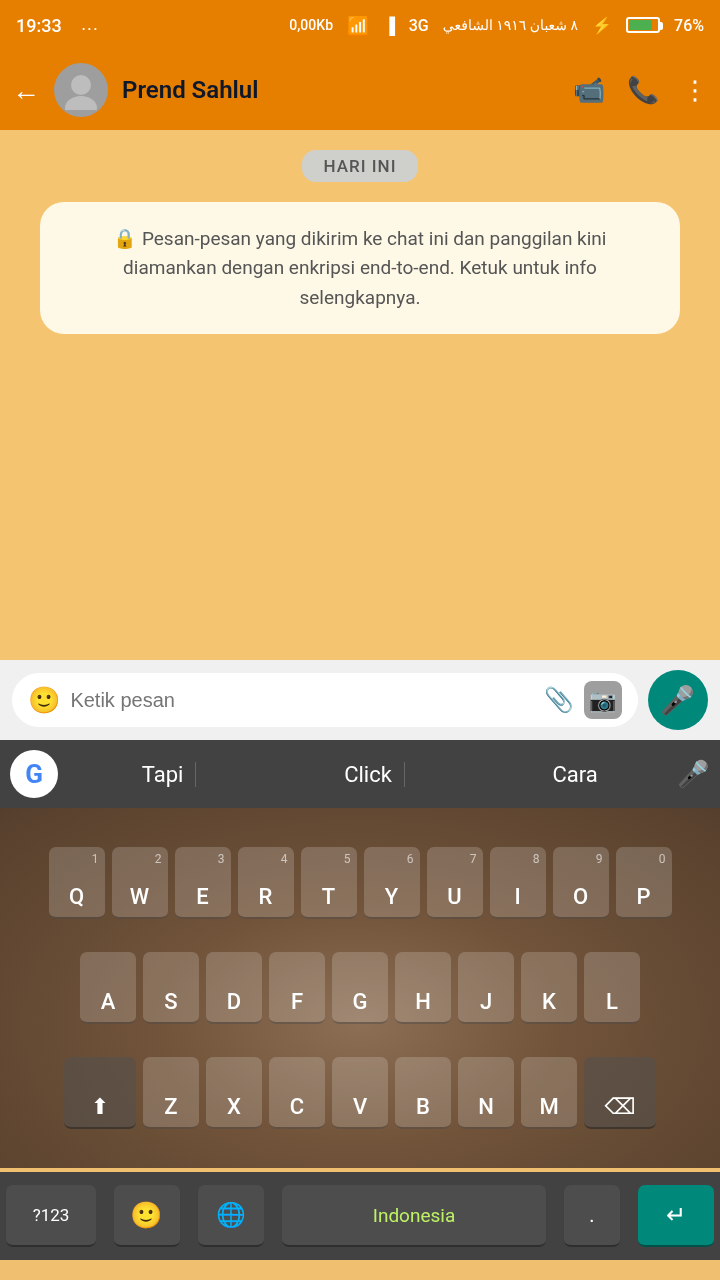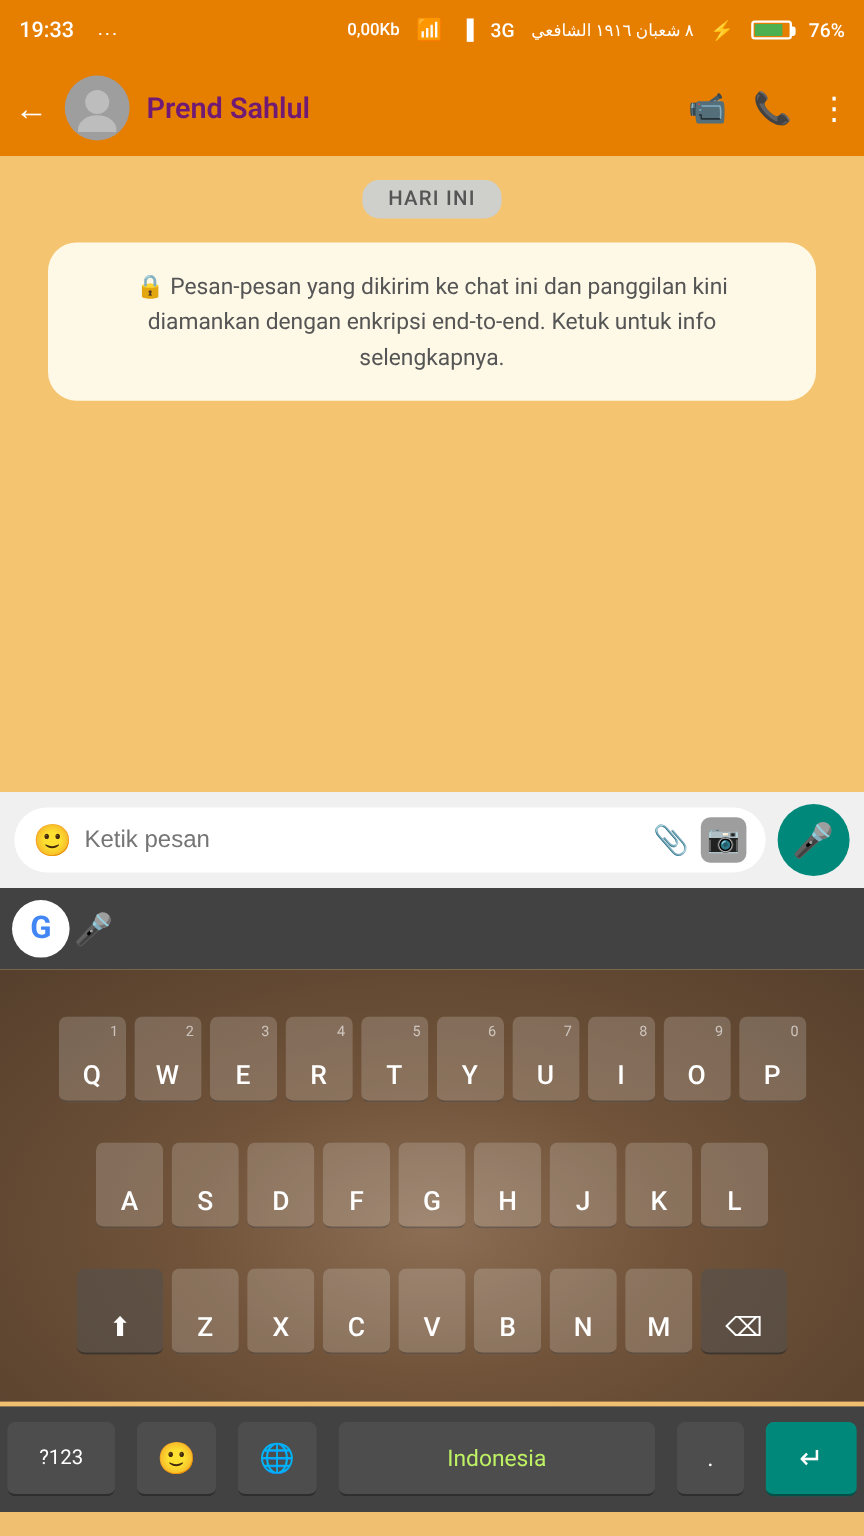--- a/index.html
+++ b/index.html
@@ -73,21 +73,21 @@
       border-radius: 50%;
       background: #9e9e9e;
       display: flex; align-items: center; justify-content: center;
       overflow: hidden;
     }
     .avatar svg { width: 40px; height: 40px; fill: #bdbdbd; }
     .contact-name {
       flex: 1;
       font-size: 24px;
       font-weight: 600;
-      color: #701a75;
+      color: #0f172a;
     }
     .header-icons {
       display: flex;
       gap: 22px;
       align-items: center;
     }
     .header-icon {
       color: white;
       font-size: 26px;
       cursor: pointer;
@@ -368,20 +368,25 @@
     <span>🎤</span>
   </div>
 </div>
 
 <div class="suggestions-bar">
   <div class="google-logo">
     <span>
       <span class="g-blue">G</span>
     </span>
   </div>
+  <div class="suggestion-words">
+    <span class="suggestion-word">Tapi</span>
+    <span class="suggestion-word">Click</span>
+    <span class="suggestion-word">Cara</span>
+  </div>
   <span class="mic-small">🎤</span>
 </div>
 
 <div class="keyboard">
   <div class="keyboard-photo-bg"></div>
 
   <div class="keyboard-rows">
 
     <div class="key-row">
       <div class="key">

